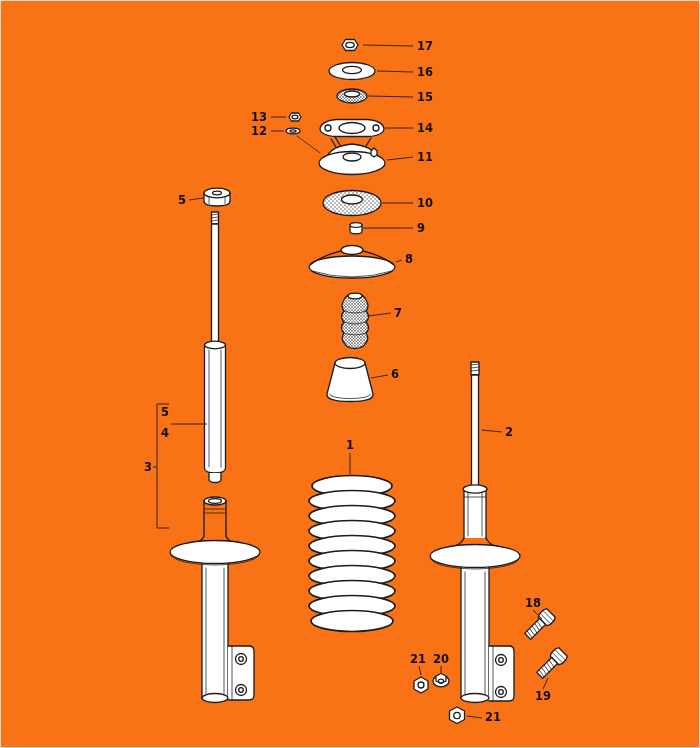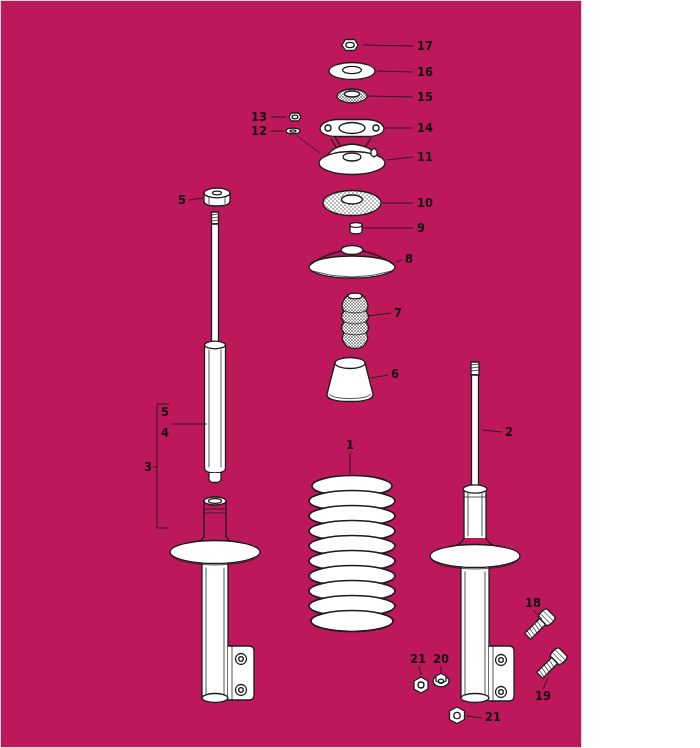--- a/index.html
+++ b/index.html
@@ -1,17 +1,17 @@
 <!DOCTYPE html>
 <html><head>
 <meta charset="utf-8">
 <style>
   html,body{margin:0;padding:0;background:#ffffff;}
   .stage{
-    position:relative;width:582px;height:748px;background:#be185d;
+    position:relative;width:700px;height:748px;background:#f97316;
     box-shadow:inset 0 0 0 1px #d9d9d9;overflow:hidden;
     font-family:"DejaVu Sans",sans-serif;
   }
   svg{display:block;}
   
   .s{fill:#ffffff;stroke:#1c1c1c;stroke-width:1.3;stroke-linejoin:round;stroke-linecap:round;}
   
   .sw{fill:#ffffff;stroke:#1c1c1c;stroke-width:1.7;stroke-linejoin:round;}
   
   .l{fill:none;stroke:#1c1c1c;stroke-width:1.3;stroke-linecap:round;}

